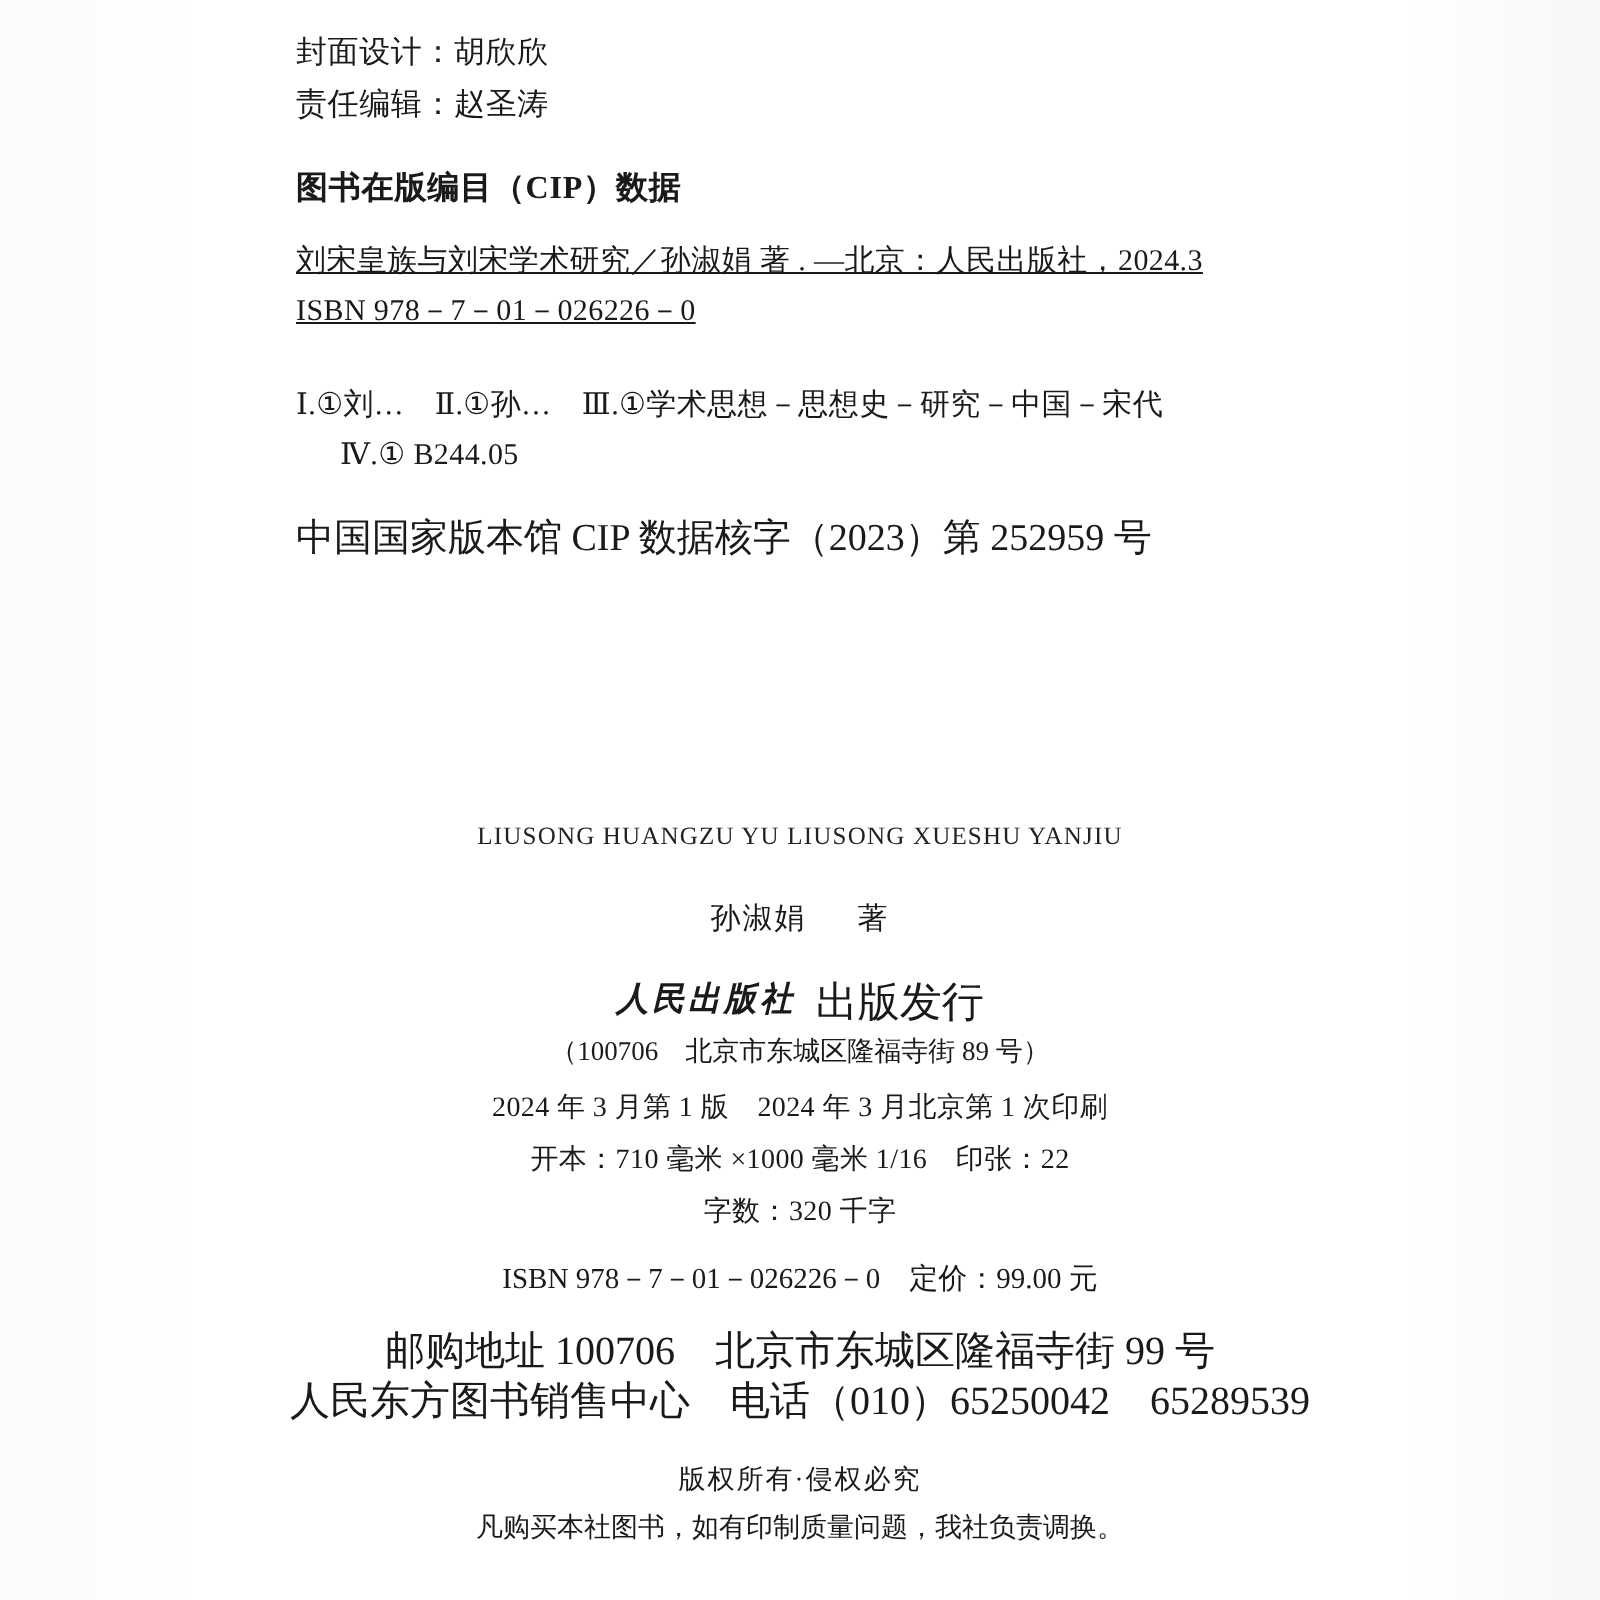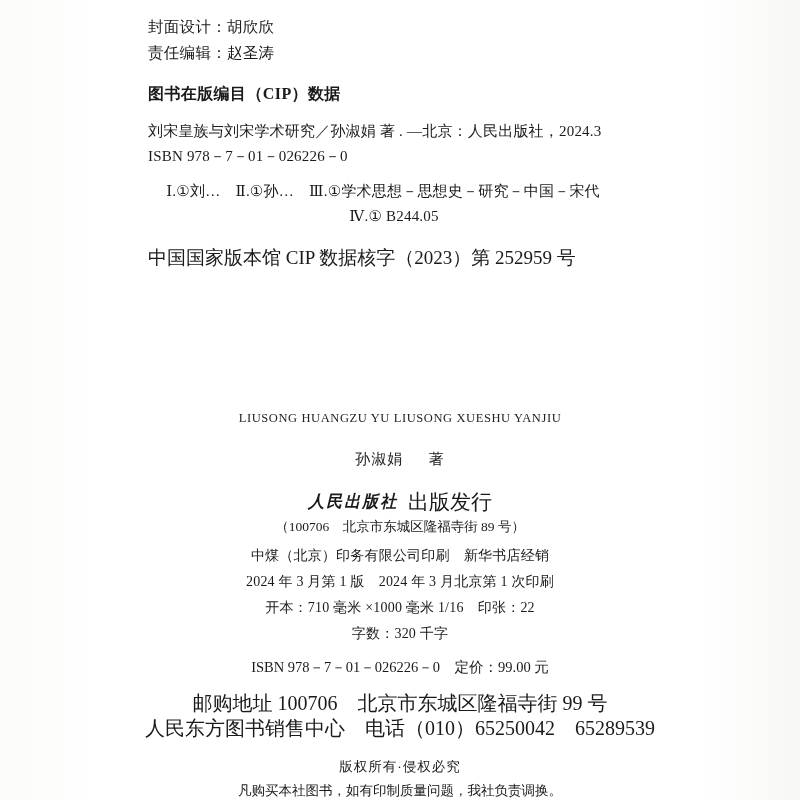--- a/index.html
+++ b/index.html
@@ -35,33 +35,33 @@
   }
   .cip-title {
     font-size: 16px;
     font-weight: bold;
     margin-top: 18px;
     letter-spacing: 0.4px;
     white-space: nowrap;
   }
   .cip-body {
     margin-top: 14px;
+    text-decoration: underline;
   }
   .cip-line {
     font-size: 15px;
     line-height: 25px;
     letter-spacing: 0.2px;
     white-space: nowrap;
   }
   .cip-line.indent {
     padding-left: 22px;
   }
   .cip-class {
-    margin-top: 10px;
-    text-align: center;
+    margin-top: 22px;
   }
   .cip-line.spread {
     letter-spacing: 0.2px;
   }
   .cip-verify {
     margin-top: 16px;
     font-size: 19px;
     line-height: 25px;
     white-space: nowrap;
   }
@@ -186,21 +186,20 @@
     </div>
 
     <div class="publisher-line">
       <span class="publisher-logo">人民出版社</span>
       <span class="publisher-suffix">出版发行</span>
     </div>
     <div class="address-line">（100706　北京市东城区隆福寺街 89 号）</div>
 
     <div class="block-gap"></div>
 
-    <div class="info-line">中煤（北京）印务有限公司印刷　新华书店经销</div>
     <div class="info-line">2024 年 3 月第 1 版　2024 年 3 月北京第 1 次印刷</div>
     <div class="info-line">开本：710 毫米 ×1000 毫米 1/16　印张：22</div>
     <div class="info-line">字数：320 千字</div>
 
     <div class="isbn-line">ISBN 978－7－01－026226－0　定价：99.00 元</div>
 
     <div class="footer-group">
       <div class="footer-line">邮购地址 100706　北京市东城区隆福寺街 99 号</div>
       <div class="footer-line">人民东方图书销售中心　电话（010）65250042　65289539</div>
     </div>

